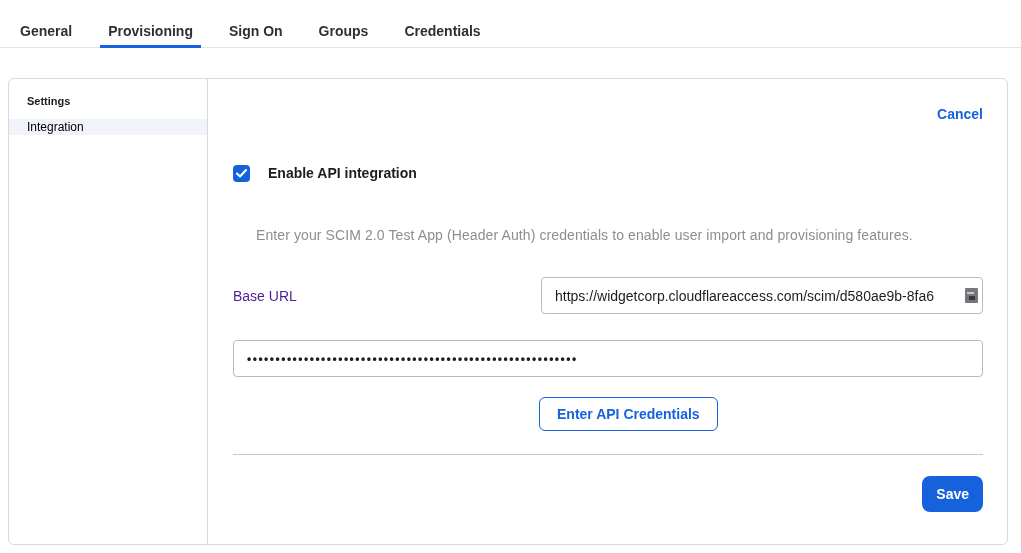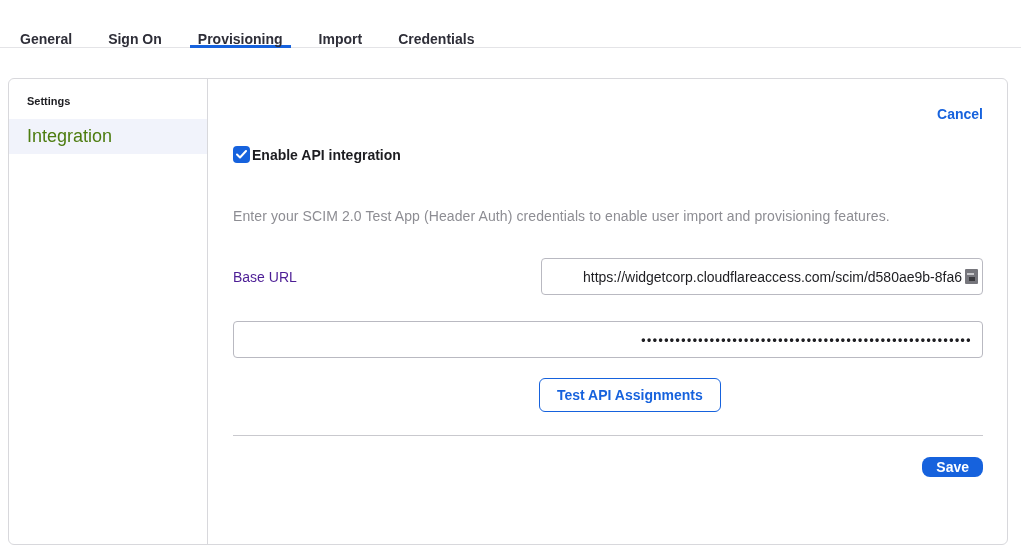--- a/index.html
+++ b/index.html
@@ -15,21 +15,21 @@
     display: flex;
     align-items: stretch;
     gap: 20px;
     padding-left: 12px;
     height: 48px;
     border-bottom: 1px solid #e4e4e7;
   }
   .tab {
     height: 48px;
     line-height: 46px;
-    padding: 16px 8px;
+    padding: 8px 8px;
     font-size: 14px;
     font-weight: 700;
     color: #2e2e38;
     cursor: pointer;
     border-bottom: 3px solid transparent;
   }
   .tab.active {
     border-bottom-color: #1662dd;
   }
 
@@ -51,23 +51,23 @@
     border-right: 1px solid #d8d8dc;
     padding-top: 14px;
   }
   .sidebar-header {
     padding: 2px 18px 12px 18px;
     font-size: 11px;
     font-weight: 700;
     color: #1d1d21;
   }
   .sidebar-item {
-    padding: 7px 18px;
-    font-size: 18px;
-    color: #4d7c0f;
+    padding: 1px 18px;
+    font-size: 12px;
+    color: #000000;
     cursor: pointer;
   }
   .sidebar-item.selected {
     background: #f1f3fb;
   }
 
   
   .main {
     flex: 1;
     padding: 0 24px 0 25px;
@@ -78,24 +78,24 @@
     text-align: right;
   }
   .cancel-link {
     font-size: 14px;
     font-weight: 700;
     color: #1662dd;
     text-decoration: none;
     cursor: pointer;
   }
   .checkbox-row {
-    margin-top: 23px;
-    display: flex;
-    align-items: center;
-    gap: 2px;
+    margin-top: 42px;
+    display: flex;
+    align-items: flex-start;
+    gap: 18px;
   }
   .checkbox {
     width: 17px; height: 17px;
     background: #1662dd;
     border-radius: 4px;
     display: flex;
     align-items: center;
     justify-content: center;
     cursor: pointer;
     flex-shrink: 0;
@@ -105,20 +105,21 @@
     font-size: 14px;
     font-weight: 700;
     color: #1d1d21;
     cursor: pointer;
   }
   .description {
     margin-top: 45px;
     font-size: 14px;
     color: #8d8d93;
     letter-spacing: 0.1px;
+    margin-left: 23px;
   }
   .field-row {
     display: flex;
     align-items: center;
     margin-top: 26px;
   }
   .field-row.first { margin-top: 34px; }
   .field-label {
     width: 308px;
     flex-shrink: 0;
@@ -133,21 +134,20 @@
     width: 100%;
     height: 37px;
     border: 1px solid #b9b9c1;
     border-radius: 4px;
     padding: 0 20px 0 13px;
     font-size: 14px;
     color: #1d1d21;
     font-family: "Liberation Sans", sans-serif;
     outline: none;
     background: #fff;
-    text-align: right;
   }
   .text-input.token {
     font-size: 12px;
     font-weight: 700;
     letter-spacing: 1.5px;
     padding-right: 10px;
   }
   .cursor-block {
     position: absolute;
     right: 5px; top: 11px;
@@ -188,41 +188,41 @@
   .divider {
     margin-top: 23px;
     border: none;
     border-top: 1px solid #c9c9ce;
   }
   .save-row {
     margin-top: 21px;
     text-align: right;
   }
   .save-btn {
-    height: 20px;
+    height: 36px;
     min-width: 58px;
     padding: 0 14px;
     background: #1662dd;
     border: none;
     border-radius: 8px;
     color: #ffffff;
     font-size: 14px;
     font-weight: 700;
     font-family: "Liberation Sans", sans-serif;
     cursor: pointer;
   }
 </style>
 </head>
 <body>
 
 <nav class="tabbar">
   <div class="tab">General</div>
+  <div class="tab active">Provisioning</div>
   <div class="tab">Sign On</div>
-  <div class="tab active">Provisioning</div>
-  <div class="tab">Import</div>
+  <div class="tab">Groups</div>
   <div class="tab">Credentials</div>
 </nav>
 
 <div class="panel">
 
   <aside class="sidebar">
     <div class="sidebar-header">Settings</div>
     <div class="sidebar-item selected">Integration</div>
   </aside>
 
@@ -251,21 +251,21 @@
       </div>
     </div>
 
     <div class="field-row">
       <div class="input-wrap">
         <input class="text-input token" type="text" value="••••••••••••••••••••••••••••••••••••••••••••••••••••••••••" style="">
       </div>
     </div>
 
     <div class="button-row">
-      <button class="test-btn">Test API Assignments</button>
+      <button class="test-btn">Enter API Credentials</button>
     </div>
 
     <hr class="divider">
 
     <div class="save-row">
       <button class="save-btn">Save</button>
     </div>
 
   </section>
 </div>

